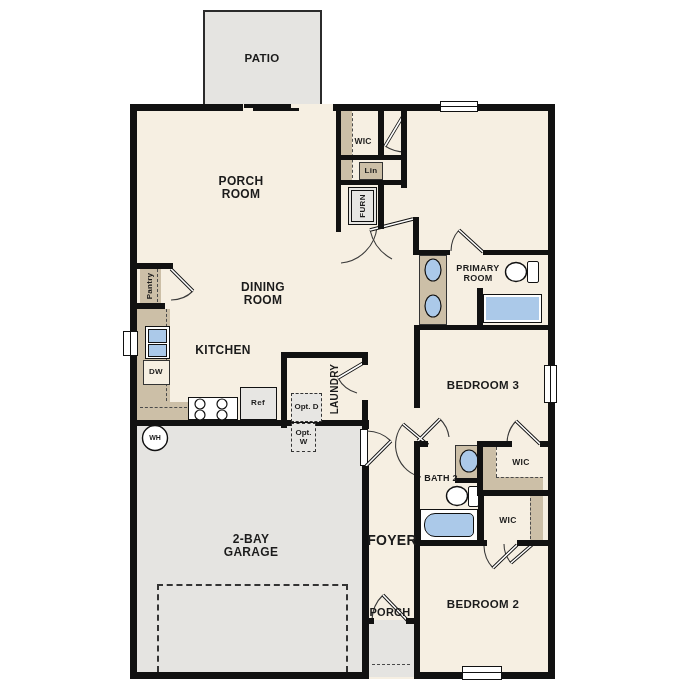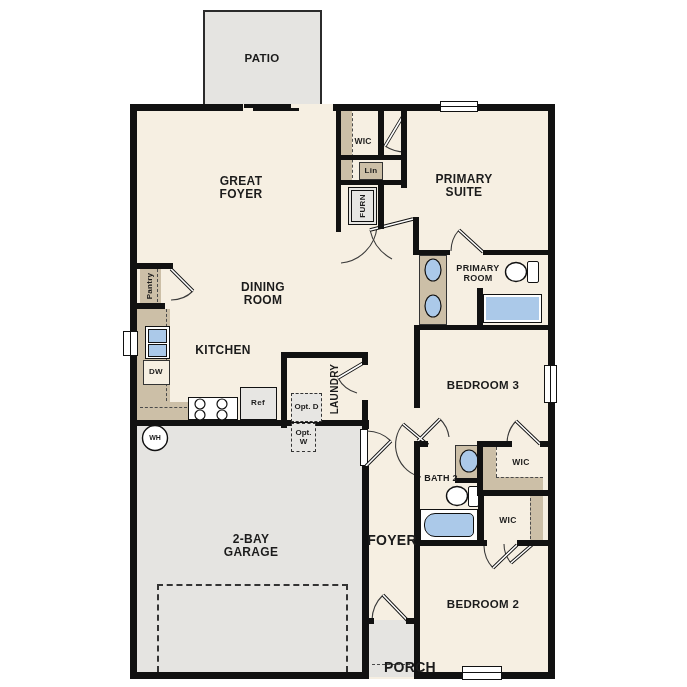--- a/index.html
+++ b/index.html
@@ -196,35 +196,34 @@
   </div>
 
   <div class="optbox" style="left:291px;top:361px;width:31px;height:29px;">
     <span>Opt. D</span>
   </div>
   <div class="optbox" style="left:291px;top:391px;width:25px;height:29px;">
     <span>Opt. W</span>
   </div>
 
   <div class="lbl" style="left:262px;top:58px;font-size:11.5px;">PATIO</div>
-  <div class="lbl" style="left:241px;top:188px;font-size:12px;width:70px;">GREAT FOYER</div>
+  <div class="lbl" style="left:241px;top:188px;font-size:12px;width:70px;">PORCH ROOM</div>
   <div class="lbl" style="left:363px;top:142px;font-size:8.5px;letter-spacing:.2px;">WIC</div>
   <div class="lbl" style="left:371px;top:171px;font-size:8px;">Lin</div>
   <div class="lbl rot" style="left:363px;top:206px;font-size:8px;">FURN</div>
-  <div class="lbl" style="left:464px;top:186px;font-size:12px;width:90px;">PRIMARY SUITE</div>
   <div class="lbl" style="left:478px;top:273px;font-size:9px;width:62px;">PRIMARY ROOM</div>
   <div class="lbl" style="left:263px;top:294px;font-size:12px;width:66px;">DINING ROOM</div>
   <div class="lbl" style="left:223px;top:351px;font-size:12px;white-space:nowrap;">KITCHEN</div>
   <div class="lbl rot" style="left:150px;top:286px;font-size:8px;">Pantry</div>
   <div class="lbl" style="left:156px;top:372px;font-size:8px;">DW</div>
   <div class="lbl" style="left:258px;top:403px;font-size:8px;">Ref</div>
   <div class="lbl rot" style="left:335px;top:389px;font-size:10px;">LAUNDRY</div>
   <div class="lbl" style="left:155px;top:438px;font-size:7px;letter-spacing:0;">WH</div>
   <div class="lbl" style="left:483px;top:385px;font-size:11.5px;white-space:nowrap;">BEDROOM 3</div>
   <div class="lbl" style="left:521px;top:463px;font-size:8.5px;">WIC</div>
   <div class="lbl" style="left:441px;top:478px;font-size:9px;width:36px;">BATH 2</div>
   <div class="lbl" style="left:508px;top:521px;font-size:8.5px;">WIC</div>
   <div class="lbl" style="left:251px;top:546px;font-size:12px;width:84px;">2-BAY GARAGE</div>
   <div class="lbl" style="left:392px;top:541px;font-size:14px;white-space:nowrap;">FOYER</div>
   <div class="lbl" style="left:483px;top:604px;font-size:11.5px;white-space:nowrap;">BEDROOM 2</div>
-  <div class="lbl" style="left:390px;top:668px;font-size:14px;margin-left:20px;">PORCH</div>
+  <div class="lbl" style="left:390px;top:612px;font-size:11px;">PORCH</div>
 
 </div>
 
 </body></html>

